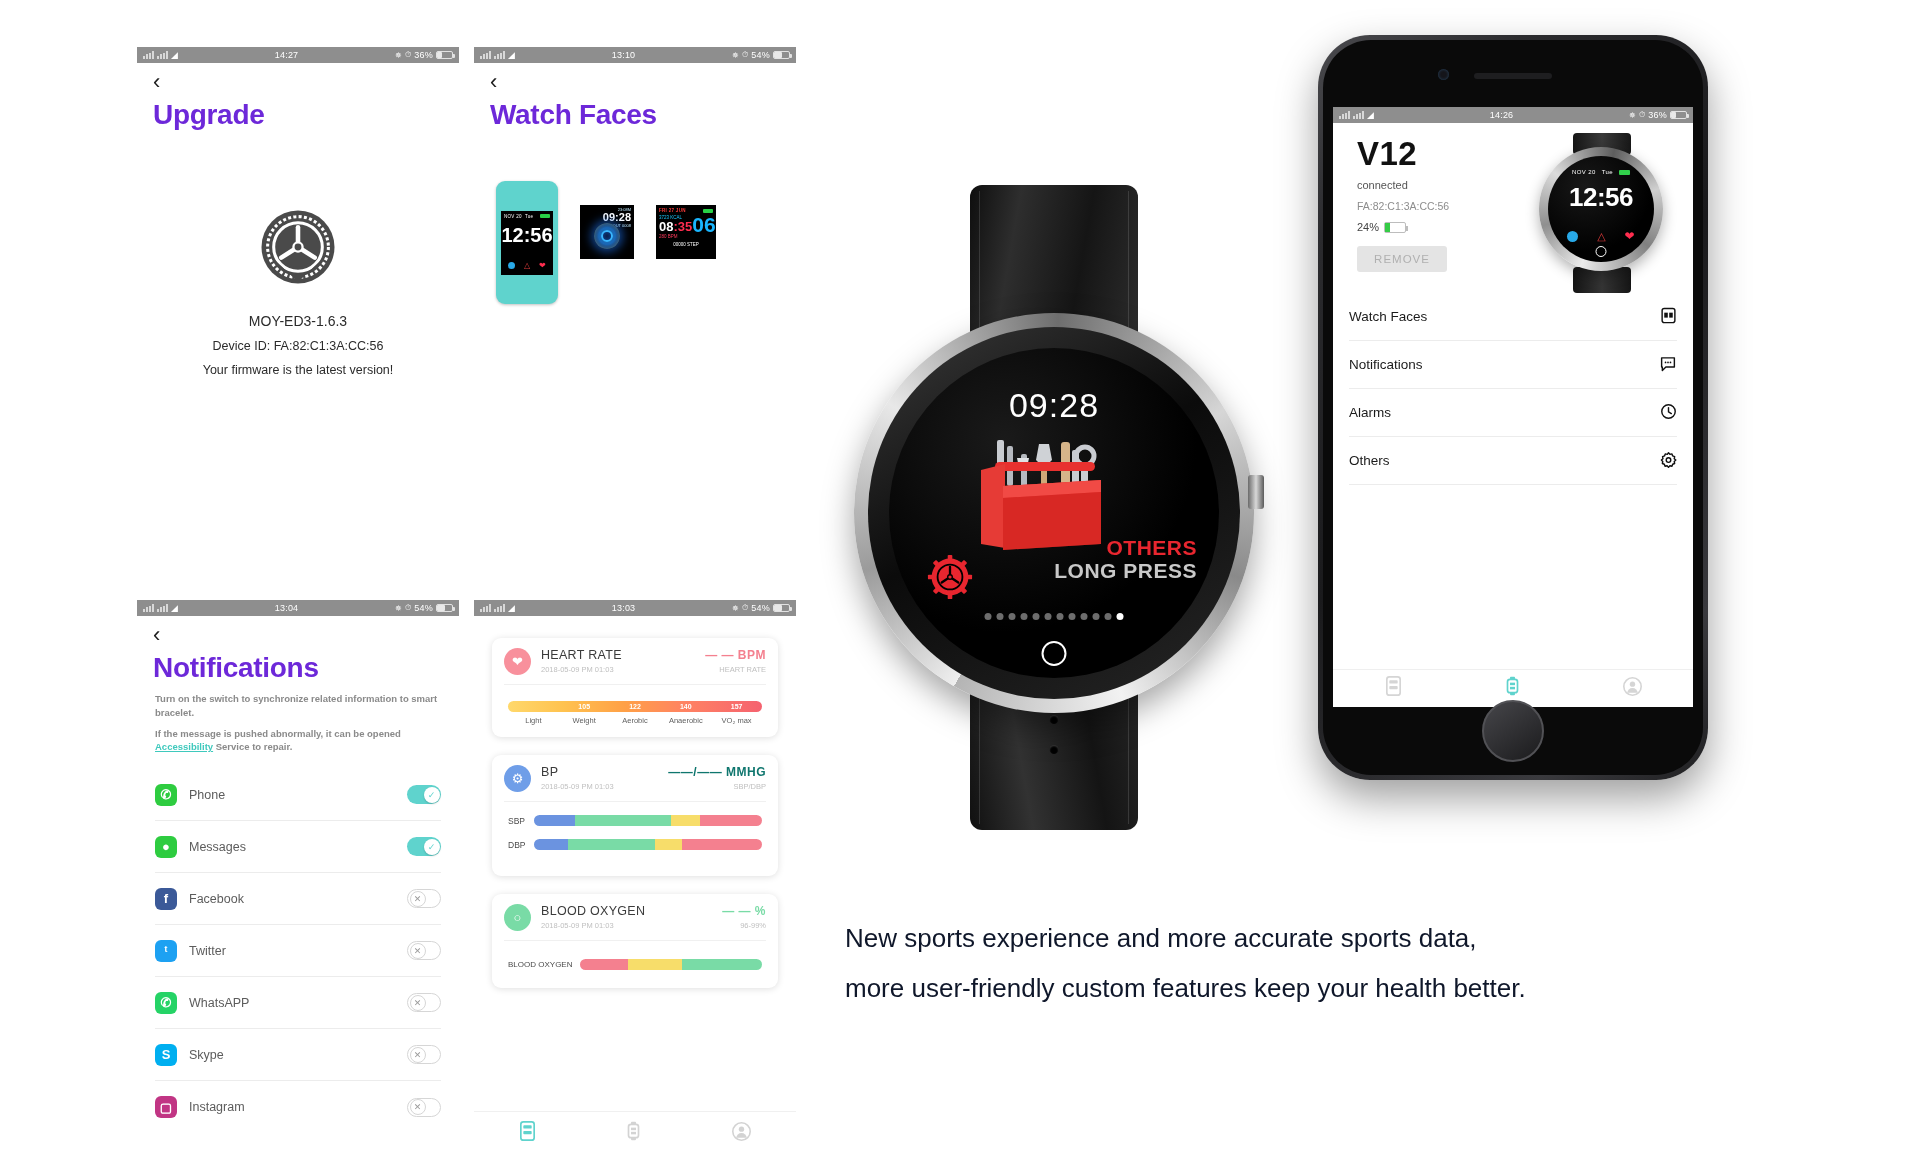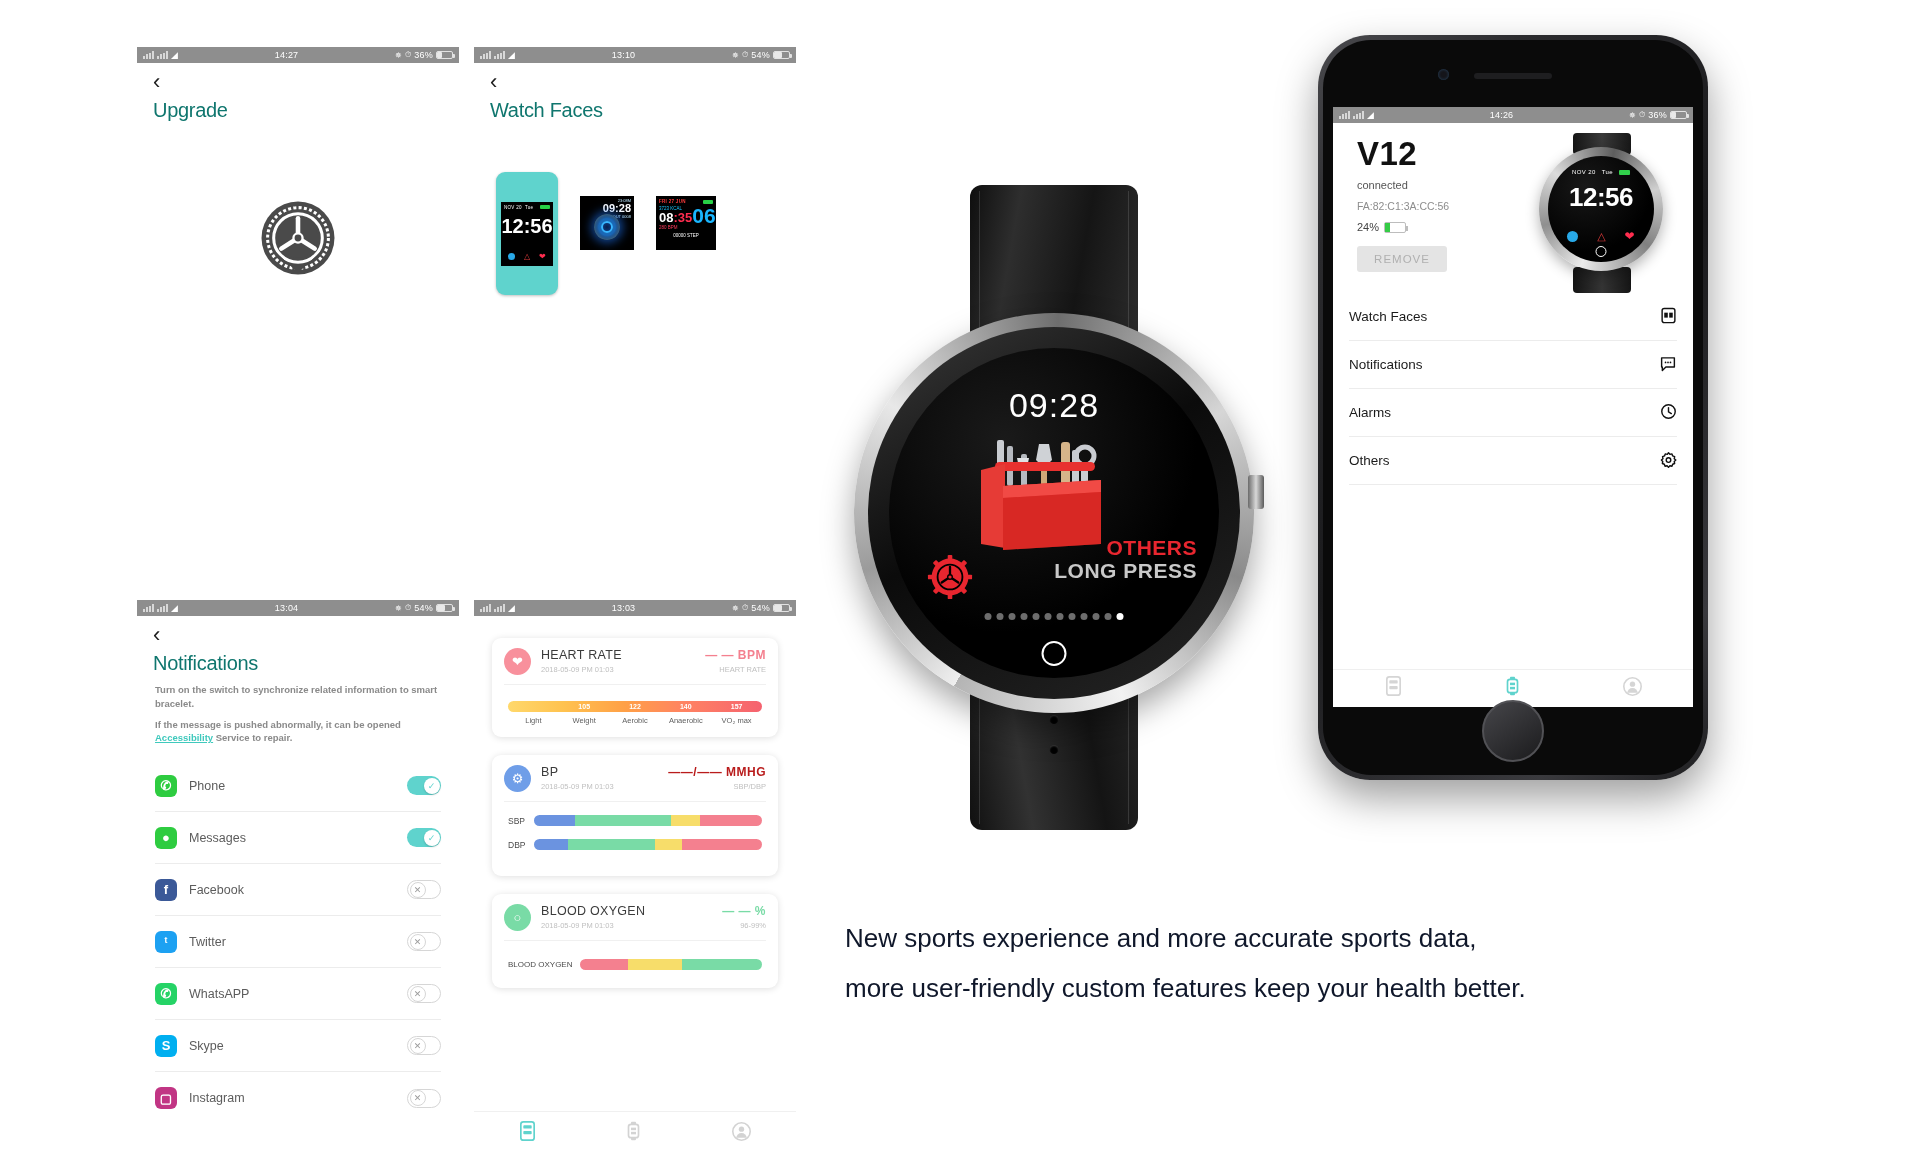--- a/index.html
+++ b/index.html
@@ -27,21 +27,21 @@
     position: relative; display:inline-block;
   }
   .batt::after{content:"";position:absolute;right:-3px;top:2px;width:2px;height:4px;background:#e2e2e2;border-radius:0 1px 1px 0;}
   .batt i{display:block;height:100%;background:#e8e8e8;border-radius:1px;}
 
   .backchev {
     font-size: 22px; font-weight: 300; color: #1d1d1d; line-height: 1;
     padding: 8px 0 0 16px; cursor: pointer;
   }
   .panel-title {
-    font-size: 20px; font-weight: normal; color: #0f766e; padding: 6px 0 0 16px;
+    font-size: 28px; font-weight: bold; color: #6d28d9; padding: 6px 0 0 16px;
     letter-spacing: -.3px;
   }
 
   
   #upgrade-panel { left: 137px; top: 47px; width: 322px; height: 530px; }
   .gear-wrap { display:flex; justify-content:center; margin-top: 78px; }
   .upgrade-meta { text-align: center; margin-top: 28px; }
   .upgrade-meta div { font-size: 14px; color: #2b2b2b; margin-bottom: 10px; }
   .upgrade-meta div.small { font-size: 12.5px; }
 
@@ -321,20 +321,25 @@
         <g stroke="#fff" stroke-width="6" stroke-linecap="round">
           <line x1="50" y1="50" x2="50" y2="24"></line>
           <line x1="50" y1="50" x2="28" y2="64"></line>
           <line x1="50" y1="50" x2="72" y2="64"></line>
         </g>
         <circle cx="50" cy="50" r="6" fill="#4a4a4a" stroke="#fff" stroke-width="3"></circle>
         <path d="M14 62 A40 40 0 0 0 86 62 L50 96 Z" fill="#4a4a4a"></path>
       </svg>
     </div>
 
+    <div class="upgrade-meta">
+      <div>MOY-ED3-1.6.3</div>
+      <div class="small">Device ID: FA:82:C1:3A:CC:56</div>
+      <div class="small">Your firmware is the latest version!</div>
+    </div>
   </div>
 
   <div class="phone-panel" id="watchfaces-panel">
     <div class="statusbar">
       <span class="sb-left">
         <span class="bars">
             <i></i>
             <i></i>
             <i></i>
             <i></i>
@@ -556,21 +561,21 @@
     </div>
 
     <div class="hcard">
       <div class="hcard-head">
         <div class="hc-icon" style="background:#6f9ee8">⚙</div>
         <div class="hc-titlewrap">
           <div class="hc-title">BP</div>
           <div class="hc-date">2018-05-09 PM 01:03</div>
         </div>
         <div class="hc-valwrap">
-          <div class="hc-val" style="color:#b91c1c">——/—— MMHG</div>
+          <div class="hc-val" style="color:#0f766e">——/—— MMHG</div>
           <div class="hc-unit">SBP/DBP</div>
         </div>
       </div>
       <div class="hc-sep"></div>
       <div id="bp-rows">
           <div class="bp-row">
             <span class="bp-lbl">SBP</span>
             <span class="bp-track">
               <i style="width:18%;background:#6b93e0"></i>
               <i style="width:42%;background:#79dba6"></i>

